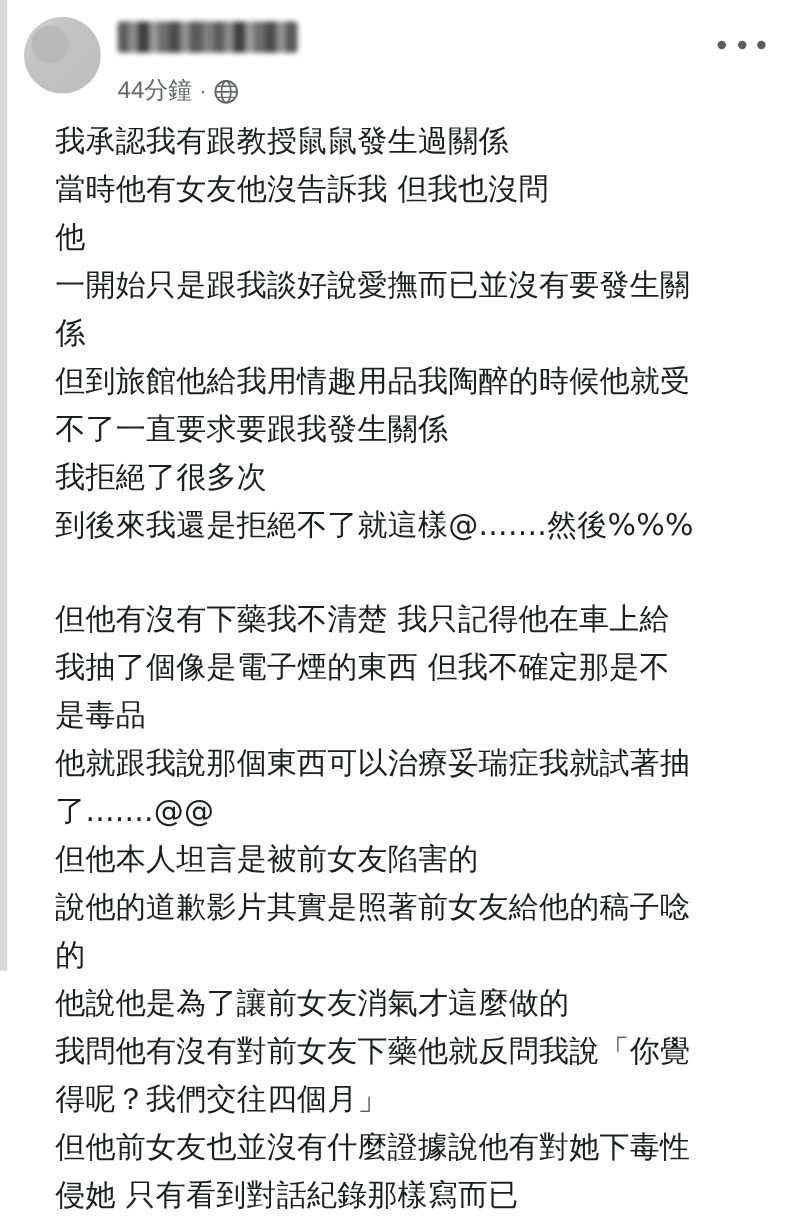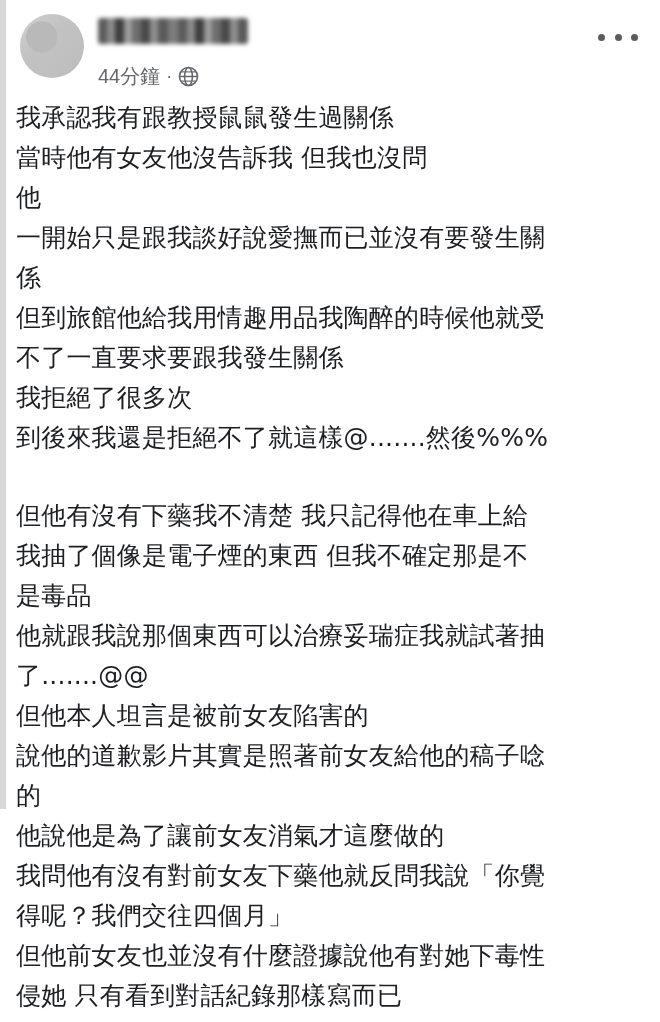--- a/index.html
+++ b/index.html
@@ -109,21 +109,21 @@
   .more-button span {
     display: block;
     width: 7px;
     height: 7px;
     border-radius: 50%;
     background: #5a5c60;
   }
 
   
   .post-body {
-    padding: 12px 22px 0 10px;
+    padding: 12px 22px 0 40px;
     font-size: 25px;
     line-height: 40px;
     color: #1c1e21;
     letter-spacing: 0.2px;
     font-family: "DejaVu Sans", "Liberation Sans", sans-serif;
   }
   .post-body p {
     margin: 0;
     white-space: pre-wrap;
     word-break: break-all;

